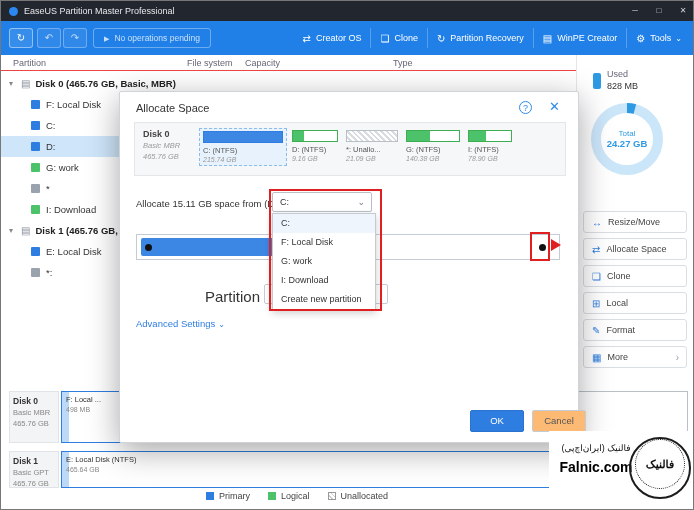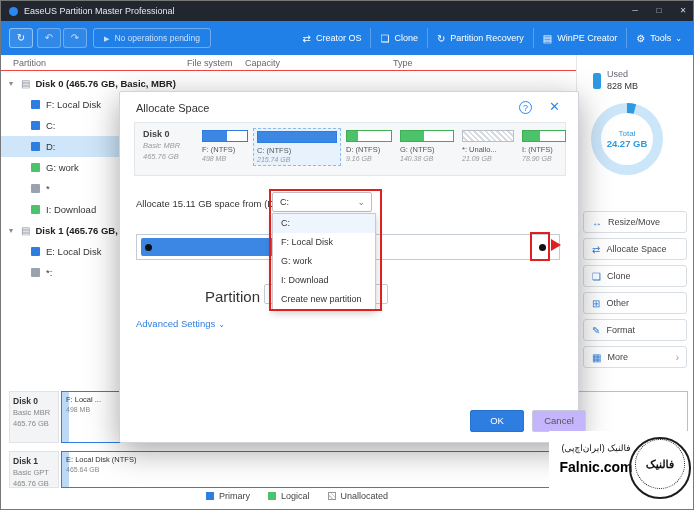--- a/index.html
+++ b/index.html
@@ -105,21 +105,21 @@
 
   .redbox-dd { position:absolute; left:149px; top:97px; width:113px; height:122px; border:2px solid #e02020; z-index:20; pointer-events:none; }
   .redbox-h { position:absolute; left:410px; top:140px; width:20px; height:29px; border:2px solid #e02020; z-index:20; pointer-events:none; }
   .redarrow { position:absolute; left:431px; top:147px; width:0; height:0; border-top:6px solid transparent; border-bottom:6px solid transparent; border-left:10px solid #e02020; z-index:20; pointer-events:none; }
 
   .psz-lbl { position:absolute; left:52px; top:196px; font-size:15px; color:#333;padding-left:33px; }
   .psz-box { position:absolute; left:144px; top:192px; width:124px; height:20px; border:1px solid #c3ccd6; border-radius:2px; font-size:9px; color:#333; line-height:18px; padding-left:7px; background:#fff; }
   .adv { position:absolute; left:16px; top:226px; font-size:9.5px; color:#2e7de0; cursor:pointer; }
   .adv .chev { font-size:8px; margin-left:3px; }
   .btn-ok { position:absolute; left:350px; top:318px; width:54px; height:22px; background:#2e7de0; border:1px solid #2a72cf; border-radius:2px; color:#fff; font-size:9.5px; text-align:center; line-height:20px; cursor:pointer; }
-  .btn-cancel { position:absolute; left:412px; top:318px; width:54px; height:22px; background:#c4b5fd; border:1px solid #c3ccd6; border-radius:2px; color:#555; font-size:9.5px; text-align:center; line-height:20px; cursor:pointer; }
+  .btn-cancel { position:absolute; left:412px; top:318px; width:54px; height:22px; background:#fdba74; border:1px solid #c3ccd6; border-radius:2px; color:#555; font-size:9.5px; text-align:center; line-height:20px; cursor:pointer; }
 
   
   .watermark { position:absolute; left:548px; top:430px; width:146px; height:80px; background:#fff; z-index:30; }
   .wm-fa { position:absolute; left:4px; top:12px; width:86px; font-size:9px; color:#111; direction:rtl; text-align:center; }
   .wm-en { position:absolute; left:4px; top:28px; width:86px; font-size:14px; font-weight:bold; color:#000; text-align:center; }
   .stamp { position:absolute; right:4px; top:6px; width:62px; height:62px; border:2px solid #1c1c1c; border-radius:50%; display:flex; align-items:flex-start; justify-content:center; }
   .stamp-inner { width:50px; height:50px; border:1px dotted #1c1c1c; border-radius:50%; display:flex; align-items:center; justify-content:center; font-size:11px; font-weight:bold; color:#111; direction:rtl; }
 </style>
 </head>
 <body>
@@ -241,21 +241,21 @@
         <div class="action-btn">
           <span class="ic">⇄</span>
           <span class="lb">Allocate Space</span>
         </div>
         <div class="action-btn">
           <span class="ic">❏</span>
           <span class="lb">Clone</span>
         </div>
         <div class="action-btn">
           <span class="ic">⊞</span>
-          <span class="lb">Other</span>
+          <span class="lb">Local</span>
         </div>
         <div class="action-btn">
           <span class="ic">✎</span>
           <span class="lb">Format</span>
         </div>
         <div class="action-btn">
           <span class="ic">▦</span>
           <span class="lb">More</span>
           <span class="chev">›</span>
         </div>
@@ -318,54 +318,47 @@
     <div class="dlg-help">?</div>
     <div class="dlg-close">✕</div>
 
     <div class="strip">
       <div class="dinfo">
         <div class="n">Disk 0</div>
         <div class="t">Basic MBR</div>
         <div class="s">465.76 GB</div>
       </div>
       <div id="strip-cells">
-          <div class="cell" style="width: 52px;">
-            <div class="pbar primary">
-              <div class="pf" style="width: 55%;"></div>
-            </div>
-            <div class="pname">F: (NTFS)</div>
-            <div class="psize">498 MB</div>
-          </div>
           <div class="cell sel" style="width: 88px;">
             <div class="pbar primary">
               <div class="pf" style="width: 100%;"></div>
             </div>
             <div class="pname">C: (NTFS)</div>
             <div class="psize">215.74 GB</div>
           </div>
           <div class="cell" style="width: 52px;">
             <div class="pbar logical">
               <div class="pf" style="width: 25%;"></div>
             </div>
             <div class="pname">D: (NTFS)</div>
             <div class="psize">9.16 GB</div>
           </div>
+          <div class="cell" style="width: 58px;">
+            <div class="pbar unalloc">
+              <div class="pf" style="width: 0%;"></div>
+            </div>
+            <div class="pname">*: Unallo...</div>
+            <div class="psize">21.09 GB</div>
+          </div>
           <div class="cell" style="width: 60px;">
             <div class="pbar logical">
               <div class="pf" style="width: 45%;"></div>
             </div>
             <div class="pname">G: (NTFS)</div>
             <div class="psize">140.38 GB</div>
-          </div>
-          <div class="cell" style="width: 58px;">
-            <div class="pbar unalloc">
-              <div class="pf" style="width: 0%;"></div>
-            </div>
-            <div class="pname">*: Unallo...</div>
-            <div class="psize">21.09 GB</div>
           </div>
           <div class="cell" style="width: 50px;">
             <div class="pbar logical">
               <div class="pf" style="width: 40%;"></div>
             </div>
             <div class="pname">I: (NTFS)</div>
             <div class="psize">78.90 GB</div>
           </div>
         </div>
     </div>

